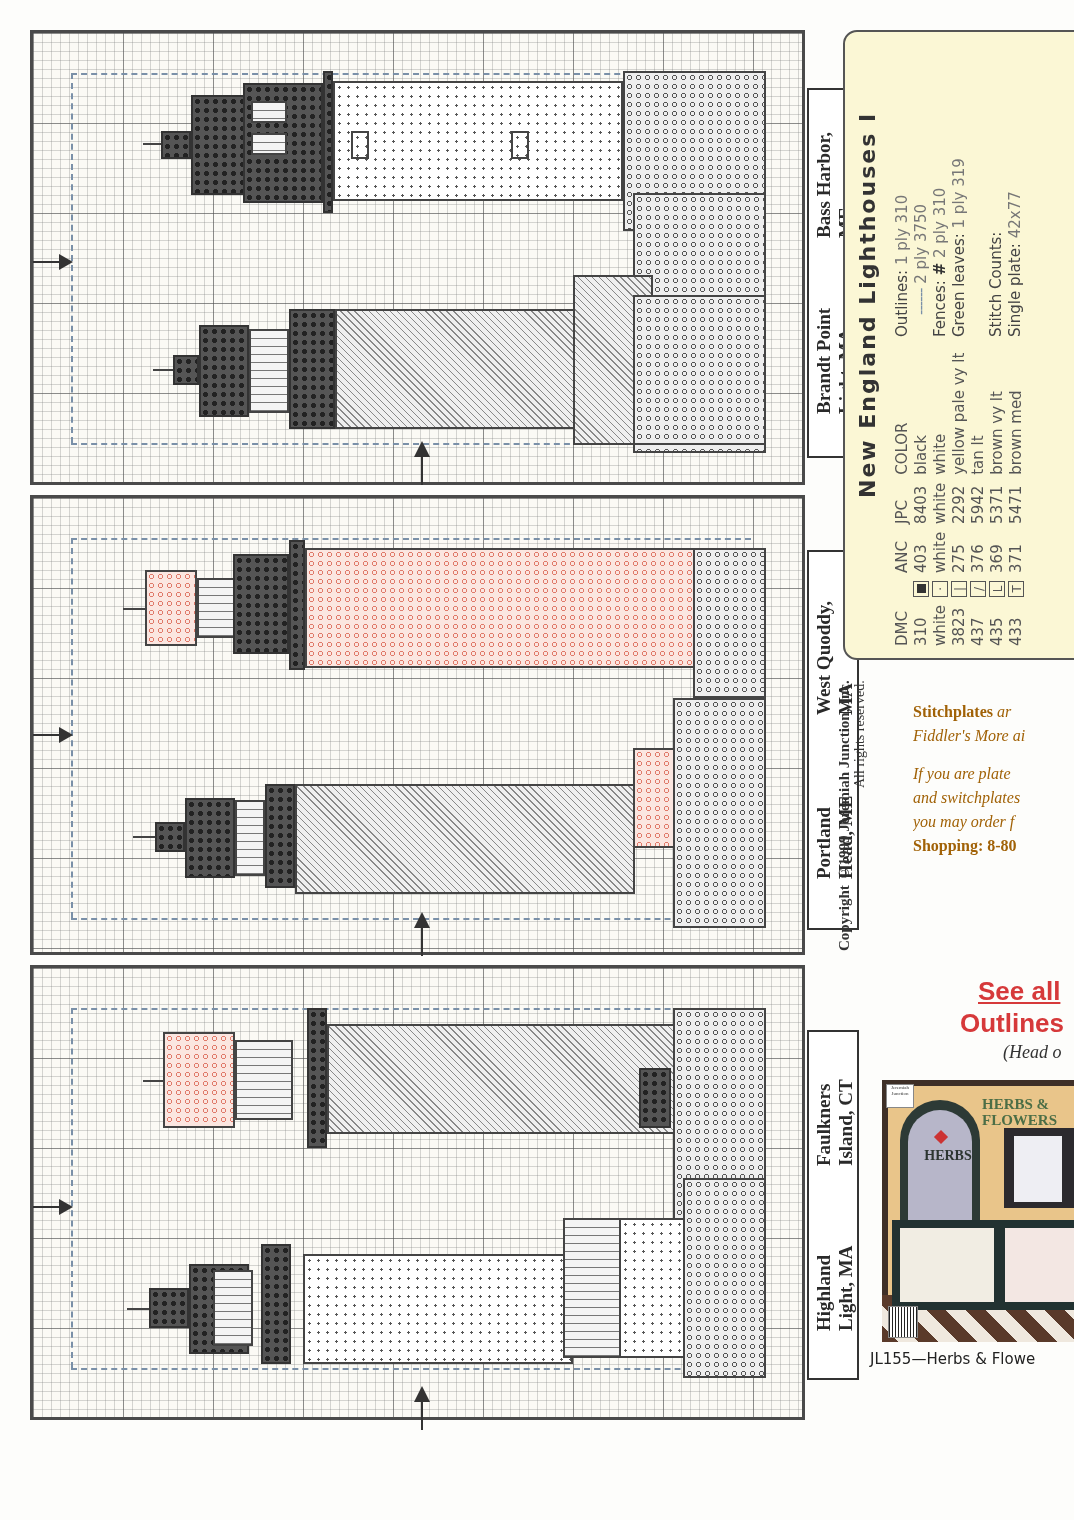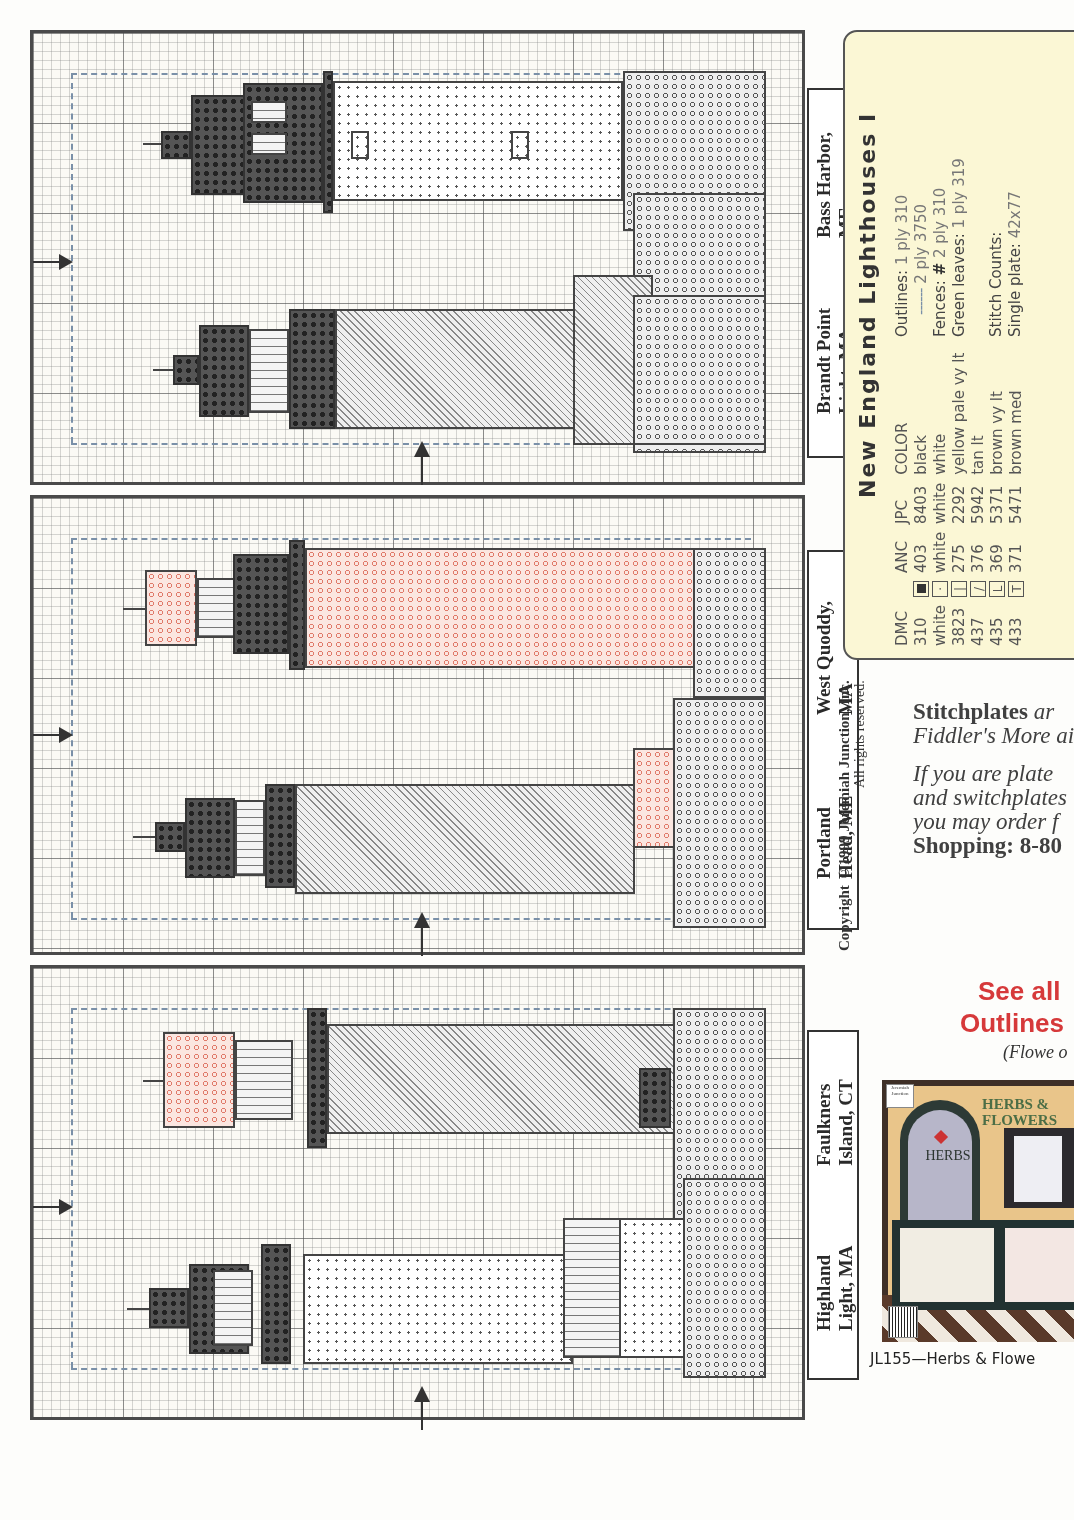--- a/index.html
+++ b/index.html
@@ -47,31 +47,31 @@
   .key-inner{position:absolute;left:0;top:0;width:630px;height:260px;transform-origin:0 0;transform:translate(0,630px) rotate(-90deg);padding:10px 14px;box-sizing:border-box;font-family:"DejaVu Sans",sans-serif;color:#555;}
   .key-title{font-family:"DejaVu Sans",sans-serif;font-weight:bold;font-size:22px;letter-spacing:2px;color:#333;margin-left:150px;}
   .key-table{position:absolute;left:12px;top:48px;font-size:15px;line-height:19px;}
   .key-table .hdr{font-size:15px;color:#555;}
   .key-table td{padding:0 4px;white-space:nowrap;vertical-align:top;}
   .sym{display:inline-block;width:16px;height:16px;border:1.5px solid #555;text-align:center;line-height:16px;font-size:12px;box-sizing:border-box;}
   .sym.filled::before{content:"";display:inline-block;width:9px;height:9px;background:#333;}
   .notes{position:absolute;left:325px;top:48px;font-size:15px;line-height:19px;}
   .notes .k{color:#444;}
   .notes .v{color:#777;}
-  .promo{position:absolute;left:913px;top:700px;width:161px;font-family:"Liberation Serif",serif;color:#404040;font-size:23px;line-height:24px;white-space:nowrap;overflow:hidden;}
+  .promo{position:absolute;left:913px;top:700px;width:161px;font-family:"Liberation Serif",serif;color:#a16207;font-size:16px;line-height:24px;white-space:nowrap;overflow:hidden;}
   .promo p{margin:0;}
   .promo .it{font-style:italic;}
   .promo .b{font-weight:bold;}
   .see-all{position:absolute;left:960px;top:975px;width:114px;font-family:"Liberation Sans",sans-serif;font-weight:bold;color:#d6393a;font-size:26px;line-height:32px;white-space:nowrap;overflow:hidden;}
   .more{position:absolute;left:1003px;top:1042px;font-family:"Liberation Serif",serif;font-style:italic;font-size:18px;color:#333;white-space:nowrap;}
   .product{position:absolute;left:882px;top:1080px;width:192px;height:262px;background:#3e2f27;overflow:hidden;}
   .product .bg{position:absolute;inset:6px 0 0 6px;background:#e9c58a;}
   .product .arch{position:absolute;left:18px;top:20px;width:80px;height:180px;background:#2d3a36;border-radius:40px 40px 4px 4px;}
   .product .arch-in{position:absolute;left:8px;top:10px;width:64px;height:150px;background:#b7b6c9;border-radius:32px 32px 2px 2px;}
-  .product .herbs{position:absolute;left:8px;top:38px;width:64px;text-align:center;font-family:"Liberation Serif",serif;font-weight:normal;color:#2c3530;font-size:14px;}
+  .product .herbs{position:absolute;left:8px;top:38px;width:64px;text-align:center;font-family:"Liberation Serif",serif;font-weight:bold;color:#2c3530;font-size:14px;}
   .product .heart{position:absolute;left:28px;top:22px;width:10px;height:10px;background:#c33;transform:rotate(45deg);}
   .product .ttl{position:absolute;left:100px;top:16px;font-family:"Liberation Serif",serif;font-weight:bold;color:#4c6e46;font-size:15px;line-height:16px;}
   .product .sw1{position:absolute;left:122px;top:48px;width:80px;height:80px;background:#2c2a2e;}
   .product .sw1 .in{position:absolute;left:10px;top:8px;width:48px;height:66px;background:#eeeef3;}
   .product .quilt{position:absolute;left:0;top:215px;width:192px;height:50px;background:repeating-linear-gradient(45deg,#5a3a2a 0 14px,#efe8de 14px 28px);}
   .product .sw2{position:absolute;left:10px;top:140px;width:110px;height:90px;background:#223231;}
   .product .sw2 .in{position:absolute;left:8px;top:8px;width:94px;height:74px;background:#f1ede3;}
   .product .sw3{position:absolute;left:115px;top:140px;width:80px;height:90px;background:#223231;}
   .product .sw3 .in{position:absolute;left:8px;top:8px;width:72px;height:74px;background:#f3e7e3;}
   .product .barcode{position:absolute;left:6px;top:226px;width:28px;height:30px;background:repeating-linear-gradient(to right,#222 0 1px,#fff 1px 3px);border:1px solid #888;}
@@ -285,24 +285,24 @@
   <p><span class="b">Stitchplates</span><span class="it"> ar</span></p>
   <p class="it">Fiddler's More ai</p>
   <p style="height:14px;"></p>
   <p class="it">If you are plate</p>
   <p class="it">and switchplates</p>
   <p class="it">you may order f</p>
   <p class="b">Shopping: 8-80</p>
 </div>
 
 <div class="see-all">
-  <div style="padding-left:18px;">See all</div>
+  <div style="padding-left:18px;text-decoration:underline;">See all</div>
   <div>Outlines</div>
 </div>
-<div class="more">(Flowe o</div>
+<div class="more">(Head o</div>
 
 <div class="product">
   <div class="bg"></div>
   <div class="logo">Jeremiah<br>Junction</div>
   <div class="arch">
     <div class="arch-in">
       <div class="heart"></div>
       <div class="herbs">HERBS</div>
     </div>
   </div>

